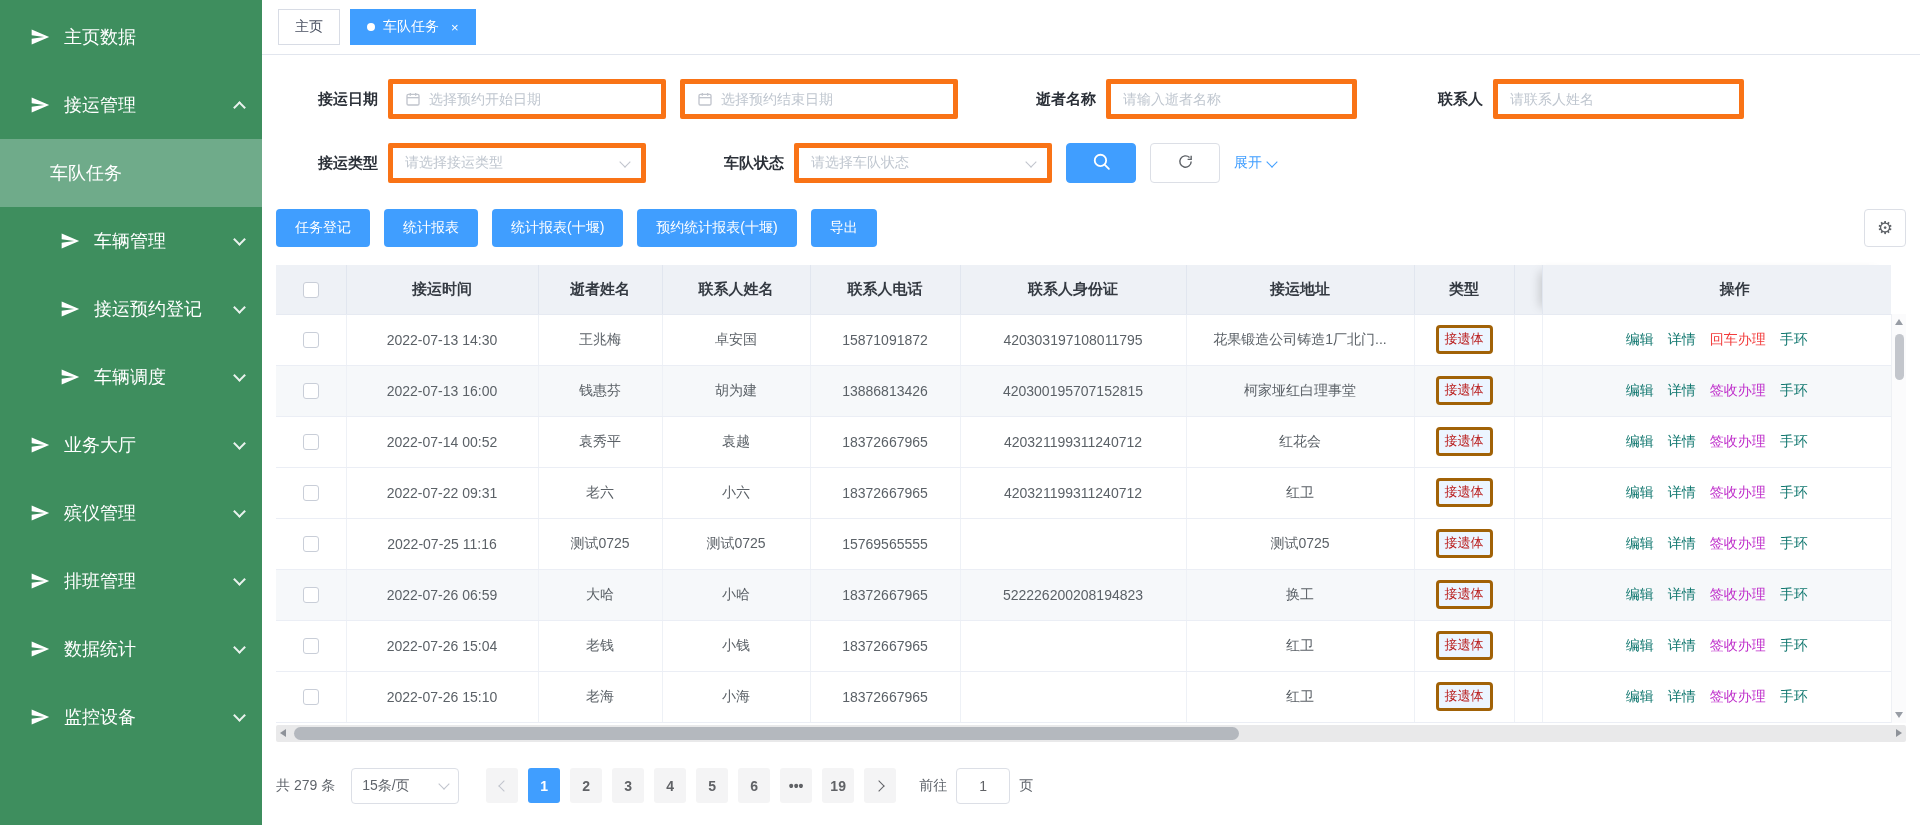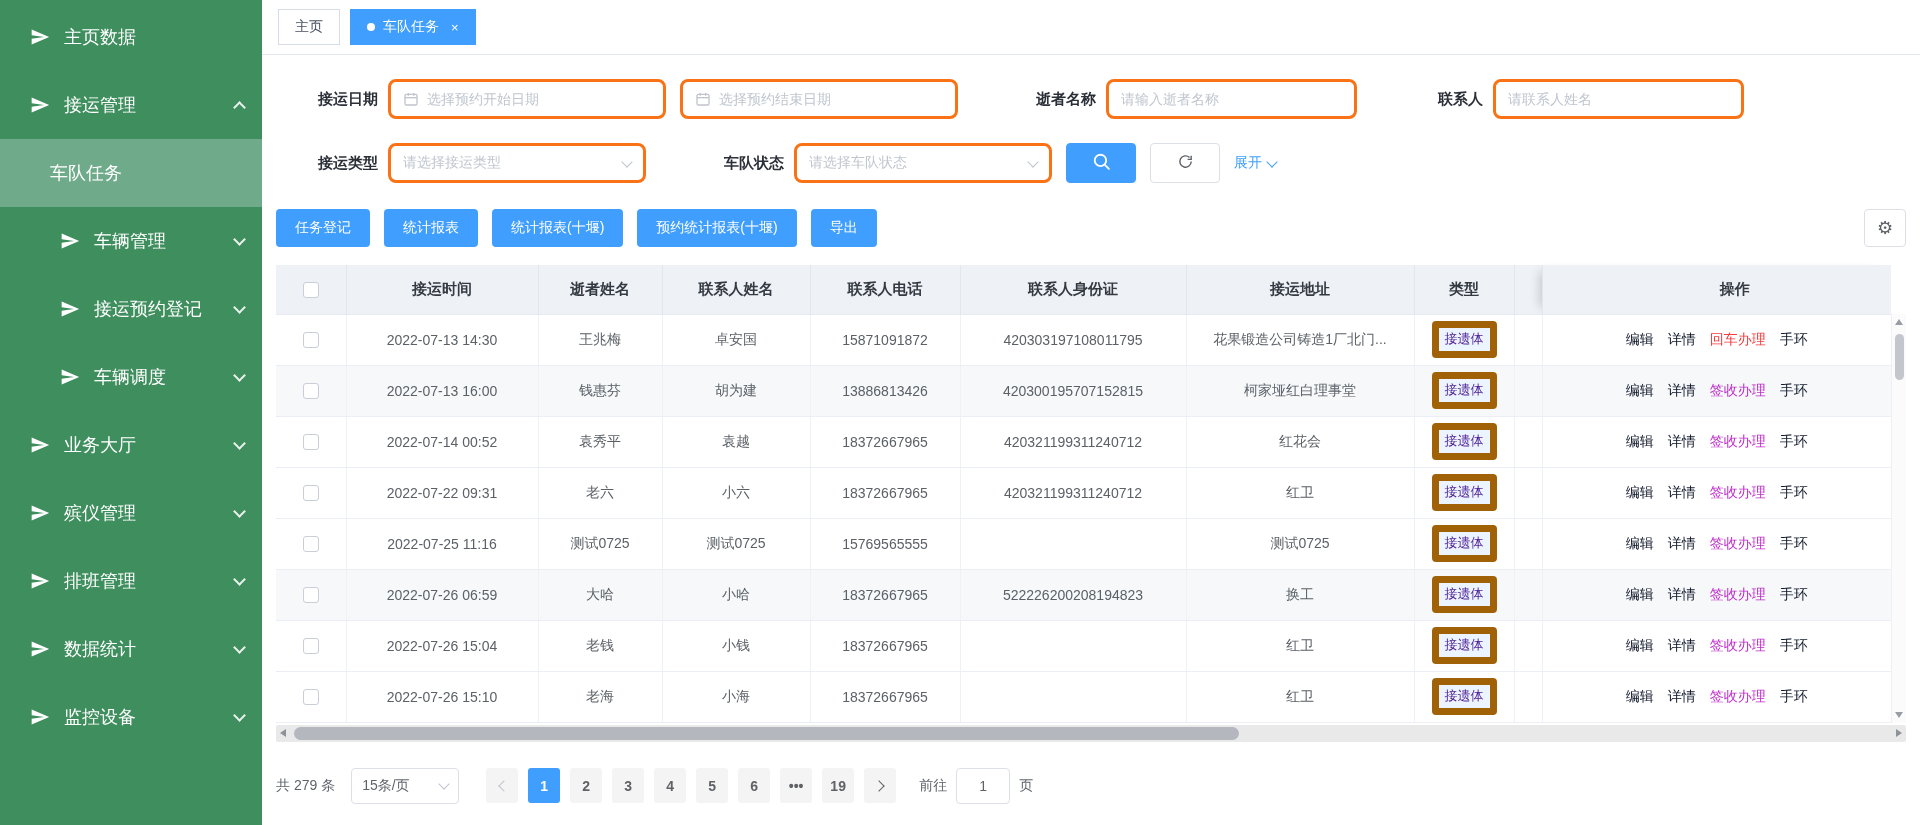--- a/index.html
+++ b/index.html
@@ -33,21 +33,21 @@
   .dot { width:8px; height:8px; border-radius:50%; background:#fff; }
   .tab-close { font-size:13px; margin-left:4px; line-height:1; }
 
   .content { padding:0 14px; flex:1; }
 
   
   .frow { display:flex; align-items:center; margin-top:24px; }
   .flabel { width:90px; text-align:right; font-weight:bold; font-size:15px; color:#2b3038;
     margin-right:10px; flex-shrink:0; white-space:nowrap; }
   .ml12 { margin-left:12px; } .ml14 { margin-left:14px; } .ml48 { margin-left:48px; } .ml36 { margin-left:36px; }
-  .inp { height:40px; border:3px solid #f97316; border-radius:8px; background:#fff;
+  .inp { height:40px; border:5px solid #f97316; border-radius:2px; background:#fff;
     display:flex; align-items:center; padding:0 12px; }
   .inp input { border:none; outline:none; width:100%; font-size:14px; color:#606266; background:transparent; }
   .inp input::placeholder { color:#bfc6cf; }
   .w-date { width:278px; } .w-text { width:251px; } .w-sel { width:258px; }
   .cal { display:flex; margin-right:8px; flex-shrink:0; }
   .select { justify-content:space-between; cursor:pointer; }
   .sel-ph { font-size:14px; color:#bfc6cf; }
   .chev-gray { width:8px; height:8px; border-right:1.6px solid #c0c4cc; border-bottom:1.6px solid #c0c4cc;
     transform:rotate(45deg); margin-top:-3px; flex-shrink:0; }
   .icon-btn { height:40px; width:70px; border-radius:4px; display:flex; align-items:center;
@@ -74,24 +74,24 @@
     border-right:1px solid #e1e6ef; border-bottom:1px solid #e6eaf2; text-align:center; }
   th:last-child { border-right:none;padding-left:36px; }
   td { height:51px; text-align:center; font-size:14px; color:#5b6167; background:#fff;
     border-bottom:1px solid #ebeef5; border-right:1px solid #eef1f6; white-space:nowrap;
     overflow:hidden; text-overflow:ellipsis; }
   td:last-child { border-right:none; }
   tr:nth-child(4n+2) td { background:#f6f8fa; }
   .fixed-col { box-shadow:-9px 0 10px -7px rgba(0,0,0,0.18); }
   .cb { width:16px; height:16px; border:1px solid #c9ced8; border-radius:3px; background:#fff;
     display:inline-block; vertical-align:middle; cursor:pointer; }
-  .badge { display:inline-block; padding:4px 6px; font-size:13px; color:#4c1d95; background:#ecf5ff;
-    border:7px solid #a16207; border-radius:4px; line-height:1.1; }
+  .badge { display:inline-block; padding:4px 6px; font-size:13px; color:#b91c1c; background:#ecf5ff;
+    border:3px solid #a16207; border-radius:4px; line-height:1.1; }
   .lnk { cursor:pointer; margin:0 7px; white-space:nowrap; }
-  .lnk.blue { color:#0f172a; } .lnk.red { color:#f23c3c; } .lnk.magenta { color:#bf2ecb; }
+  .lnk.blue { color:#0f766e; } .lnk.red { color:#f23c3c; } .lnk.magenta { color:#bf2ecb; }
 
   
   .vscroll { position:absolute; top:49px; right:0; bottom:0; width:15px; background:#fbfbfc;
     border-left:1px solid #eef0f4; }
   .vthumb { position:absolute; top:20px; left:3px; width:9px; height:46px; background:#c3c6cc; border-radius:5px; cursor:pointer; }
   .tri { width:0; height:0; position:absolute; left:50%; transform:translateX(-50%); cursor:pointer; }
   .tri.up { top:5px; border-left:4px solid transparent; border-right:4px solid transparent; border-bottom:6px solid #989da5; }
   .tri.dn { bottom:5px; border-left:4px solid transparent; border-right:4px solid transparent; border-top:6px solid #989da5; }
 
   

